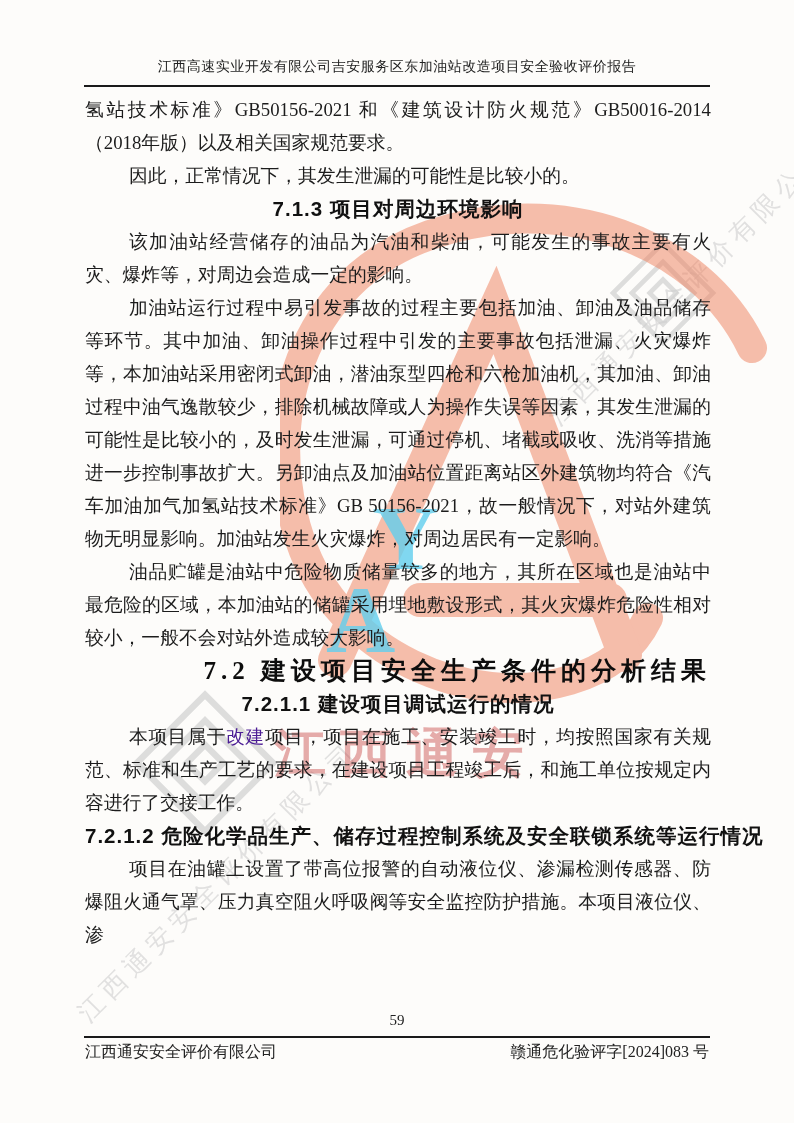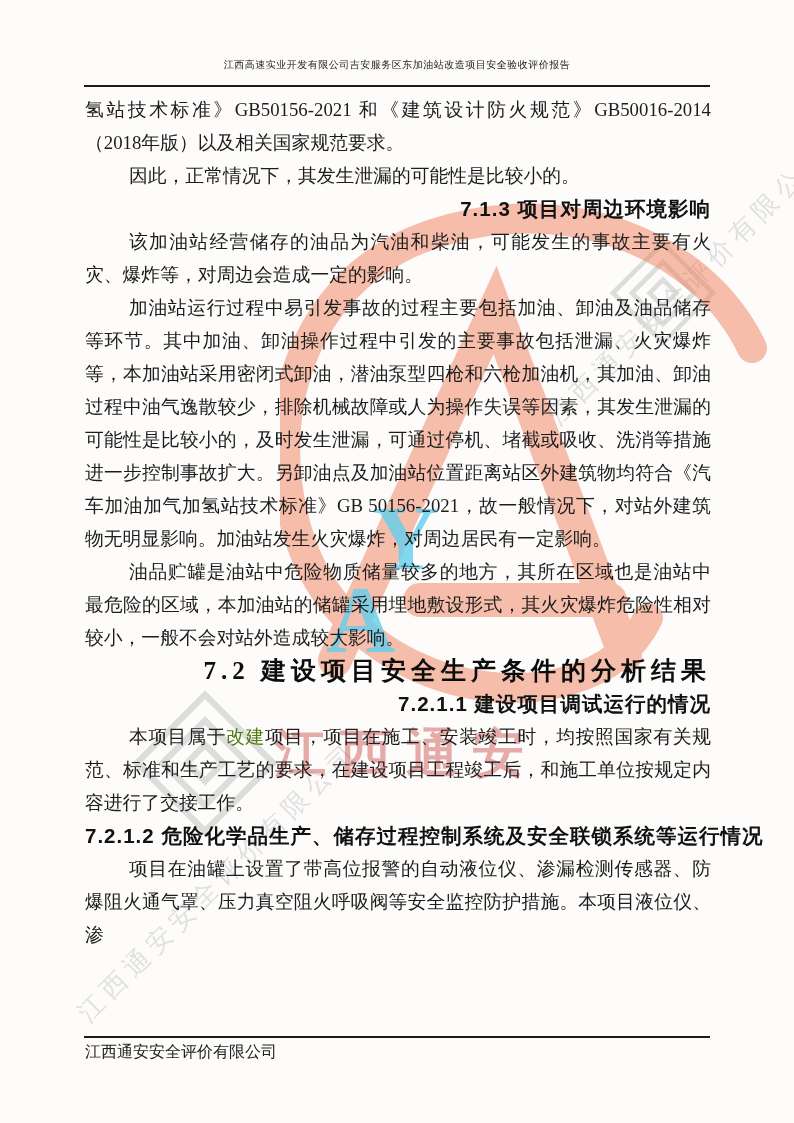--- a/index.html
+++ b/index.html
@@ -30,41 +30,41 @@
   .wm-y{left:372px;top:492px;font-size:92px;}
   .wm-a{left:326px;top:572px;font-size:96px;}
   .wm-red-text{
     position:absolute;left:274px;top:728px;
     font-size:52px;letter-spacing:14px;line-height:1;
     color:#c23333;opacity:.4;font-weight:600;white-space:nowrap;
   }
   
   .header-title{
     position:absolute;top:58px;left:0;width:100%;text-align:center;
-    font-size:10px;letter-spacing:.5px;color:#222;z-index:1;
+    font-size:14px;letter-spacing:.5px;color:#222;z-index:1;
   }
   .header-rule{position:absolute;top:85px;left:84px;width:626px;height:2px;background:#1a1a1a;z-index:1;}
   
   .content{
     position:absolute;top:93px;left:85px;width:626px;z-index:1;
     font-size:18.8px;line-height:33px;text-align:justify;
   }
   .content p{margin:0;}
   .indent{text-indent:44px;}
   .h3{
     font-family:"Liberation Sans","DejaVu Sans",sans-serif;
     font-weight:700;font-size:20.5px;letter-spacing:1px;
-    white-space:nowrap;text-align:right;color:#111;
+    white-space:nowrap;text-align:center;color:#111;
   }
   .h2{
     font-family:"Liberation Serif","DejaVu Serif",serif;
     font-weight:700;font-size:25px;letter-spacing:5px;
     white-space:nowrap;text-align:right;color:#0d0d0d;
   }
-  .blue{color:#4d7c0f;margin-top:6px;}
+  .blue{color:#4c1d95;margin-top:6px;}
   
   .page-number{
     position:absolute;top:1012px;left:0;width:100%;text-align:center;
     font-size:15px;color:#222;z-index:1;
   }
   .footer-rule{position:absolute;top:1036px;left:84px;width:626px;height:2px;background:#1a1a1a;z-index:1;}
   .footer-row{
     position:absolute;top:1042px;left:85px;width:624px;z-index:1;
     display:flex;justify-content:space-between;font-size:16px;color:#222;
   }
@@ -118,18 +118,20 @@
     <p class="indent">该加油站经营储存的油品为汽油和柴油，可能发生的事故主要有火灾、爆炸等，对周边会造成一定的影响。</p>
     <p class="indent">加油站运行过程中易引发事故的过程主要包括加油、卸油及油品储存等环节。其中加油、卸油操作过程中引发的主要事故包括泄漏、火灾爆炸等，本加油站采用密闭式卸油，潜油泵型四枪和六枪加油机，其加油、卸油过程中油气逸散较少，排除机械故障或人为操作失误等因素，其发生泄漏的可能性是比较小的，及时发生泄漏，可通过停机、堵截或吸收、洗消等措施进一步控制事故扩大。另卸油点及加油站位置距离站区外建筑物均符合《汽车加油加气加氢站技术标准》GB 50156-2021，故一般情况下，对站外建筑物无明显影响。加油站发生火灾爆炸，对周边居民有一定影响。</p>
     <p class="indent">油品贮罐是油站中危险物质储量较多的地方，其所在区域也是油站中最危险的区域，本加油站的储罐采用埋地敷设形式，其火灾爆炸危险性相对较小，一般不会对站外造成较大影响。</p>
     <p class="h2">7.2 建设项目安全生产条件的分析结果</p>
     <p class="h3">7.2.1.1 建设项目调试运行的情况</p>
     <p class="indent"><span>本项目属于</span><span class="blue">改建</span><span>项目，项目在施工、安装竣工时，均按照国家有关规范、标准和生产工艺的要求，在建设项目工程竣工后，和施工单位按规定内容进行了交接工作。</span></p>
     <p class="h3">7.2.1.2 危险化学品生产、储存过程控制系统及安全联锁系统等运行情况</p>
     <p class="indent">项目在油罐上设置了带高位报警的自动液位仪、渗漏检测传感器、防爆阻火通气罩、压力真空阻火呼吸阀等安全监控防护措施。本项目液位仪、渗</p>
   </div>
 
+  <div class="page-number">59</div>
   <div class="footer-rule"></div>
   <div class="footer-row">
     <span>江西通安安全评价有限公司</span>
+    <span>赣通危化验评字[2024]083 号</span>
   </div>
 
 </div>
 
 </body></html>

